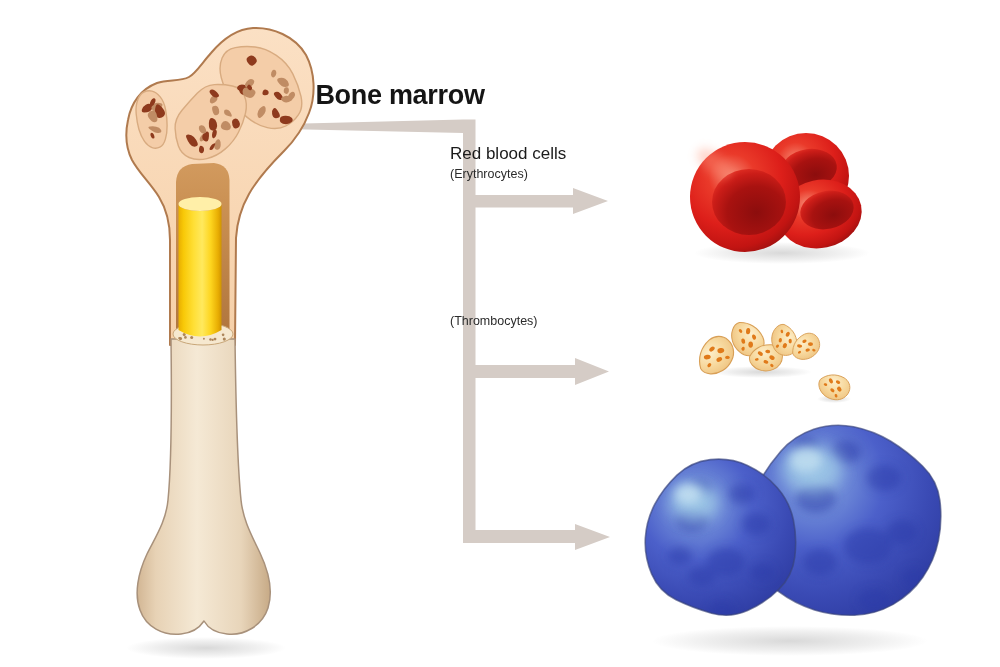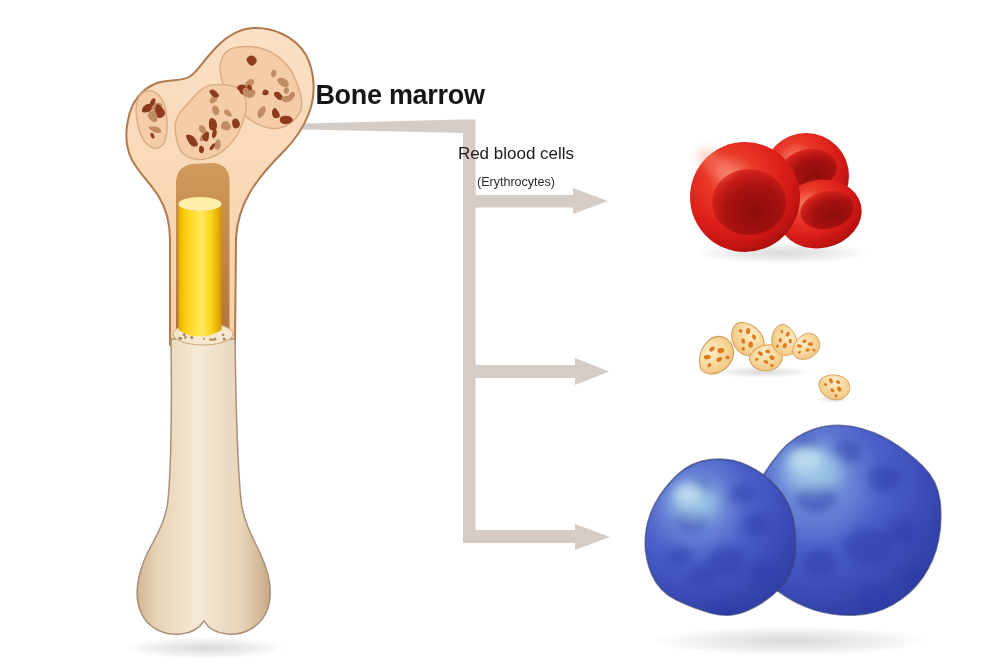--- a/index.html
+++ b/index.html
@@ -1,23 +1,23 @@
 <!DOCTYPE html>
 <html><head>
 <meta charset="utf-8">
 <style>
   html,body{margin:0;padding:0;background:#ffffff;}
   .stage{position:relative;width:1000px;height:667px;background:#ffffff;overflow:hidden;
          font-family:"Liberation Sans",sans-serif;}
   .stage svg{position:absolute;left:0;top:0;}
   .title{position:absolute;left:300px;top:80px;width:200px;text-align:center;
          font-size:27px;font-weight:bold;letter-spacing:-0.3px;color:#151515;}
-  .cell-label{position:absolute;left:406px;width:220px;text-align:center;color:#1b1b1b;}
+  .cell-label{position:absolute;left:450px;width:220px;color:#1b1b1b;}
   .cell-label .main{font-size:17px;line-height:20px;font-weight:normal;}
-  .cell-label .sub{font-size:12.5px;line-height:15px;margin-top:11px;color:#2b2b2b;}
+  .cell-label .sub{font-size:12.5px;line-height:15px;margin-top:3px;color:#2b2b2b;}
 </style>
 </head>
 <body>
 
 <div class="stage">
 
 <svg width="1000" height="667" viewBox="0 0 1000 667">
   <defs>
     <radialGradient id="rbcBody" cx="38%" cy="32%" r="75%">
       <stop offset="0%" stop-color="#f68a74"></stop>
@@ -268,17 +268,18 @@
   </g>
 </svg>
 
 <div class="title">Bone marrow</div>
 
 <div class="cell-label" style="top:144px">
   <div class="main">Red blood cells</div>
   <div class="sub">(Erythrocytes)</div>
 </div>
 <div class="cell-label" style="top:311px">
+  <div class="sub">(Thrombocytes)</div>
 </div>
 <div class="cell-label" style="top:477px">
 </div>
 
 </div>
 
 </body></html>

